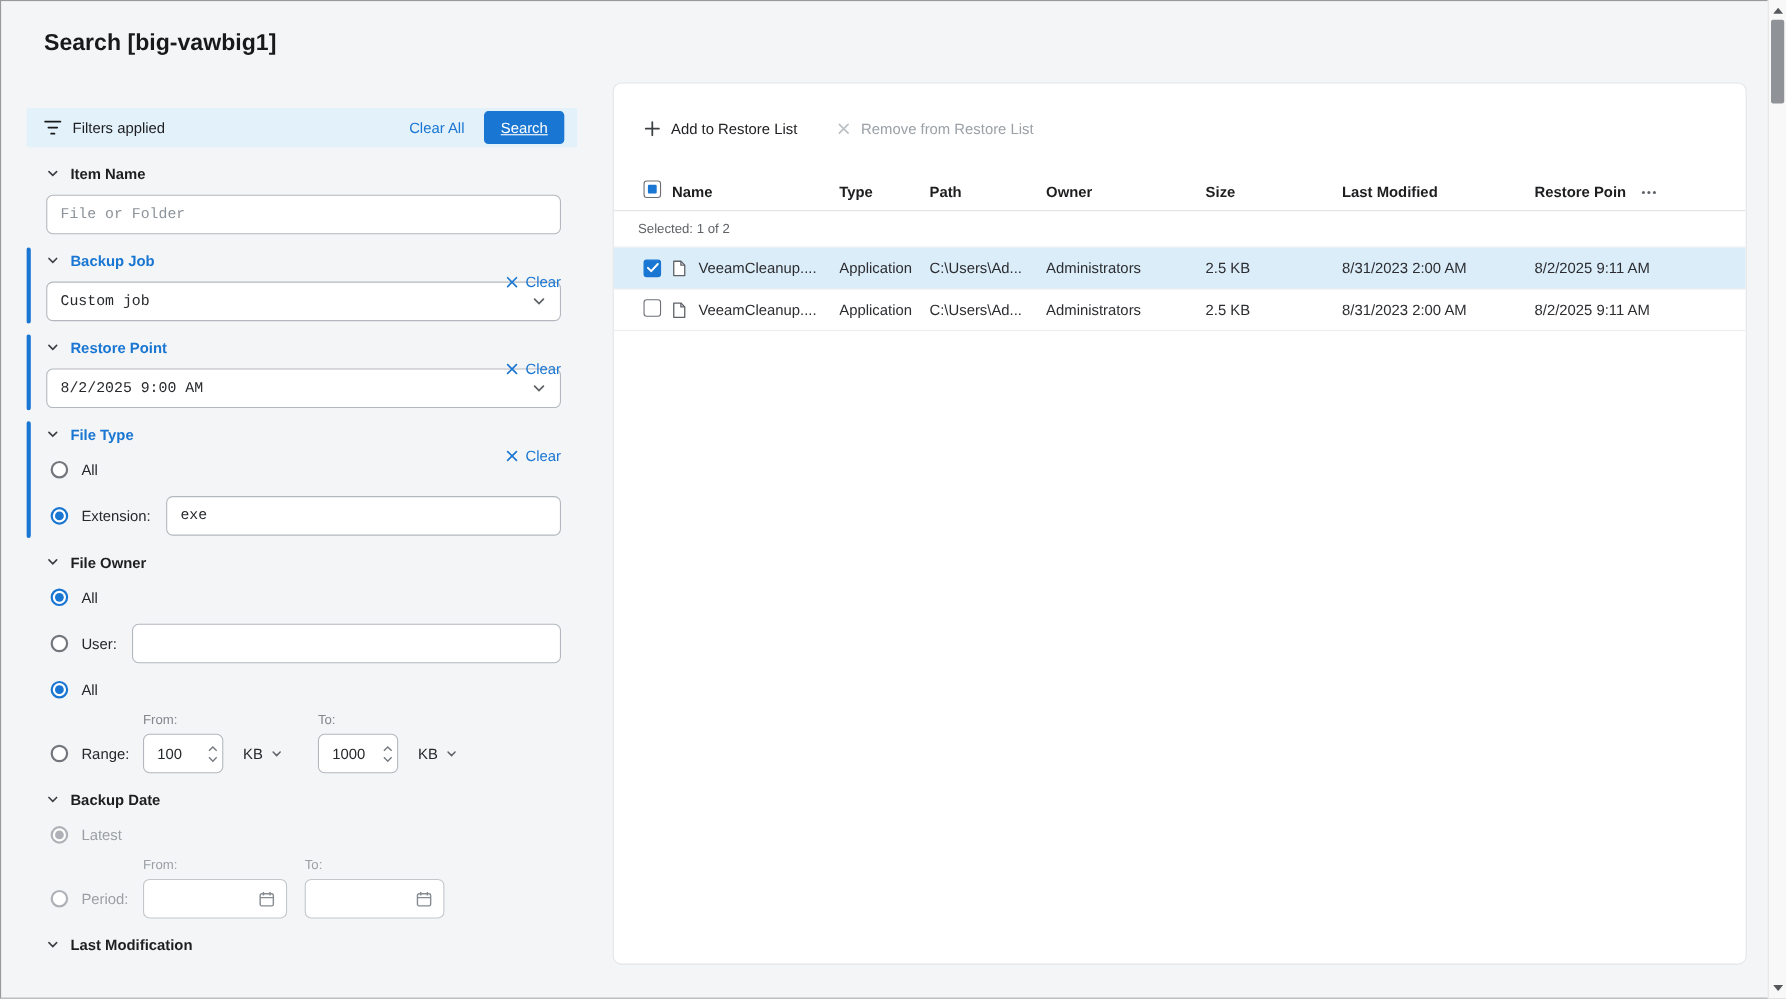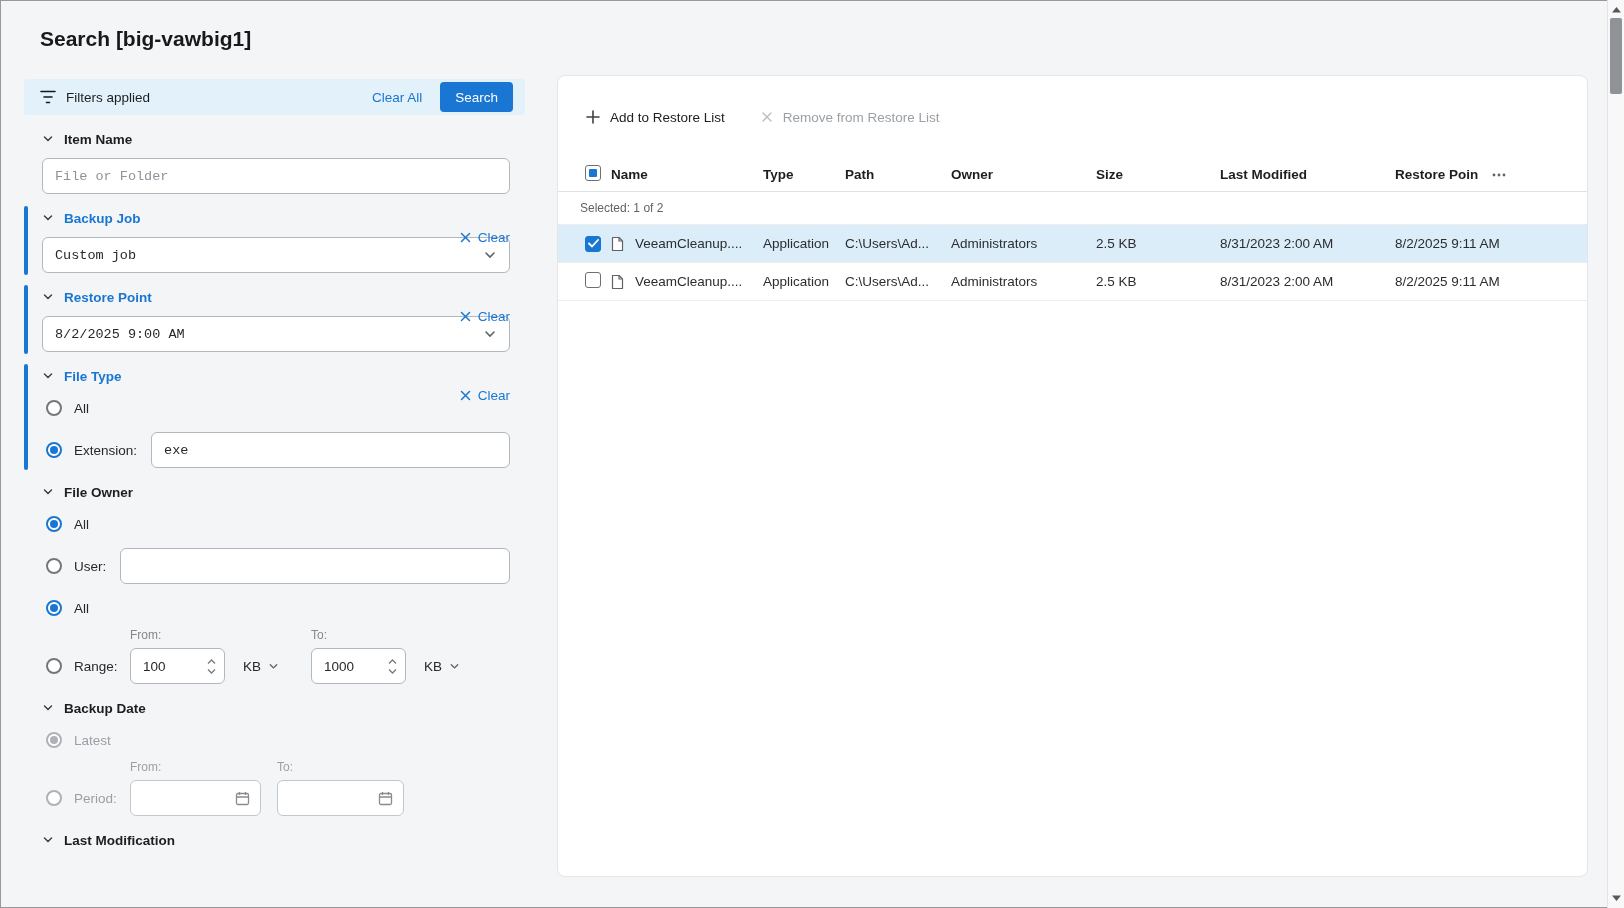--- a/index.html
+++ b/index.html
@@ -9,25 +9,25 @@
     background: #f4f5f6;
     position: relative;
     overflow: hidden;
     color: #202124;
   }
   .frame { position: absolute; inset: 0; border: 1px solid #97999c; pointer-events: none; z-index: 80; }
 
   .page-title { position: absolute; left: 40px; top: 27px; font-size: 21px; font-weight: 700; color: #18191b; }
 
   
-  .filters { position: absolute; left: 24px; top: 79px; width: 501px; height: 794px; overflow: hidden; }
+  .filters { position: absolute; left: 24px; top: 98px; width: 501px; height: 794px; overflow: hidden; }
   .filters-header { height: 36px; background: #e3f1fb; border-radius: 3px; display: flex; align-items: center; padding: 0 12px 0 16px; }
   .fh-title { font-size: 13.5px; margin-left: 10px; color: #1d1e20; }
   .clear-all { margin-left: auto; margin-right: 18px; color: #1976d2; font-size: 13.5px; cursor: pointer; text-decoration: none; }
-  .search-btn { background: #1976d2; color: #fff; border: none; border-radius: 4px; height: 30px; padding: 0 15px; font-size: 13.5px; font-family: inherit; cursor: pointer; }
+  .search-btn { background: #1976d2; color: #fff; border: none; border-radius: 4px; height: 30px; padding: 0 15px; font-size: 13.5px; font-family: inherit; cursor: pointer; text-decoration: underline; }
 
   .fsection { position: relative; margin-top: 16px; padding: 0 15px 0 18px; }
   .fsection.active::before { content: ""; position: absolute; left: 0; top: -4px; bottom: -2px; width: 4px; background: #1976d2; border-radius: 2px; }
   .sec-head { display: flex; align-items: center; height: 16px; }
   .icon { display: inline-flex; align-items: center; justify-content: center; flex: none; }
   .chev { color: #3c4043; cursor: pointer; }
   .sec-label { font-size: 13.5px; font-weight: 700; margin-left: 10px; color: #1d1e20; }
   .sec-label.blue { color: #1976d2; }
   .clear-ctl { margin-left: auto; display: flex; align-items: center; gap: 7px; color: #1976d2; font-size: 13.5px; cursor: pointer; margin-top: 38px; }
 
@@ -46,21 +46,21 @@
   .radio.dis { border-color: #aeb2b8; }
   .radio.dis.sel::after { background: #aeb2b8; }
   .radio-label { font-size: 13.5px; margin-left: 12px; color: #26282b; }
   .radio-label.dis { color: #9aa0a6; }
   .radio-row .text-input.inline { flex: 1; margin-top: 0; margin-left: 14px; }
 
   .range-row { display: flex; align-items: flex-end; margin-top: 12px; padding-left: 4px; }
   .radio-pair { display: flex; align-items: center; width: 84px; margin-bottom: 10px; flex: none; }
   .glabel { font-size: 12px; color: #83888e; margin-bottom: 6px; }
   .glabel.dis { color: #9aa0a6; }
-  .spin { width: 95px; height: 36px; border: 1px solid #b3b8be; border-radius: 6px; background: #fff; display: flex; align-items: center; }
+  .spin { width: 73px; height: 36px; border: 1px solid #b3b8be; border-radius: 6px; background: #fff; display: flex; align-items: center; }
   .spin input { border: none; outline: none; width: 58px; padding-left: 12px; font-size: 13.5px; font-family: inherit; color: #26282b; background: transparent; }
   .spinners { margin-left: auto; margin-right: 8px; display: flex; flex-direction: column; gap: 3px; cursor: pointer; color: #767a80; }
   .unit { display: flex; align-items: center; gap: 7px; font-size: 13.5px; color: #26282b; margin: 0 32px 10px 18px; cursor: pointer; }
   .unit .chev { color: #5f6368; }
   .unit.last { margin-right: 0; }
   .date-input { width: 131px; height: 36px; border: 1px solid #c3c7cc; border-radius: 6px; background: #fff; display: flex; align-items: center; padding: 0 10px; }
   .date-input input { border: none; outline: none; flex: 1; min-width: 0; font-family: inherit; font-size: 13.5px; background: transparent; }
   .date-input .cal { color: #868c92; cursor: pointer; }
   .dgroup2 { margin-left: 16px; }
   .dgroup2 .date-input { width: 127px; }

